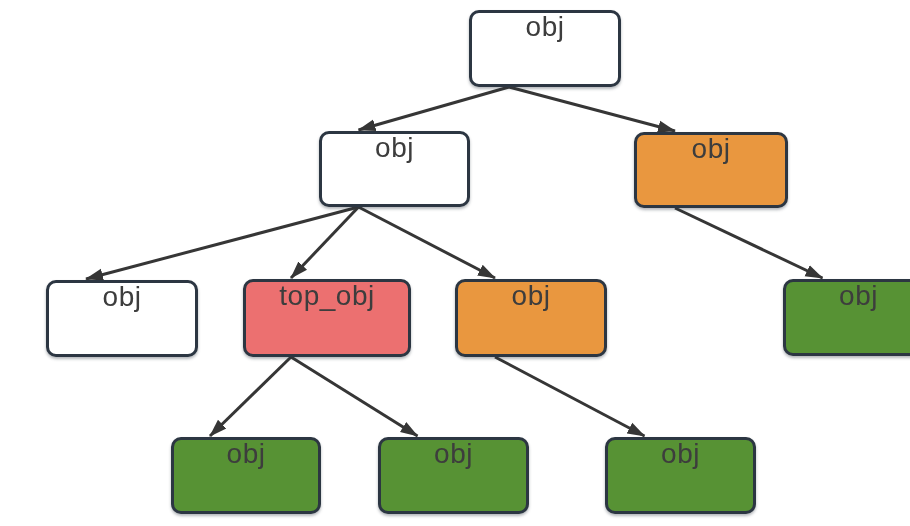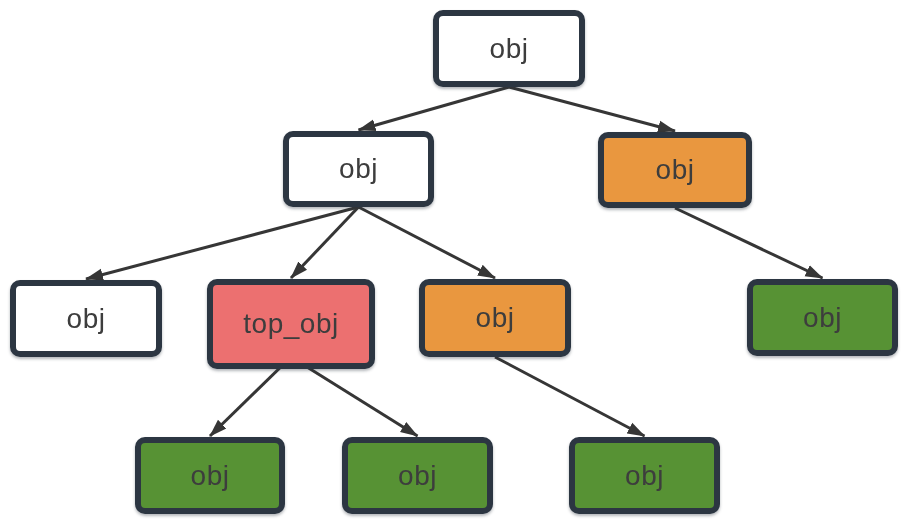--- a/index.html
+++ b/index.html
@@ -19,26 +19,27 @@
     position: absolute;
     left: 0;
     top: 0;
     width: 910px;
     height: 526px;
     pointer-events: none;
   }
   .node {
     position: absolute;
     box-sizing: border-box;
-    border: 6px solid #14532d;
+    border: 3px solid #14532d;
     border-radius: 10px;
     display: flex;
-    align-items: center;
+    align-items: flex-start;
     justify-content: center;
     box-shadow: 0 2px 3px rgba(40, 50, 60, 0.35);
+    margin-left: 36px;
   }
   .node-label {
     font-size: 28px;
     line-height: 1;
     color: #3d3d3d;
     letter-spacing: 0.5px;
     white-space: nowrap;
   }
   .edge-line {
     stroke-width: 3px;
@@ -71,21 +72,21 @@
     </div>
     <div class="node" style="left: 283px; top: 131px; width: 151px; height: 76px; background: rgb(255, 255, 255); border-color: rgb(44, 54, 66);">
       <span class="node-label" style="color: rgb(61, 61, 61);">obj</span>
     </div>
     <div class="node" style="left: 598px; top: 132px; width: 154px; height: 76px; background: rgb(233, 151, 63); border-color: rgb(44, 54, 66);">
       <span class="node-label" style="color: rgb(61, 61, 61);">obj</span>
     </div>
     <div class="node" style="left: 10px; top: 280px; width: 152px; height: 77px; background: rgb(255, 255, 255); border-color: rgb(44, 54, 66);">
       <span class="node-label" style="color: rgb(61, 61, 61);">obj</span>
     </div>
-    <div class="node" style="left: 207px; top: 279px; width: 168px; height: 90px; background: rgb(236, 112, 112); border-color: rgb(44, 54, 66);">
+    <div class="node" style="left: 207px; top: 279px; width: 168px; height: 78px; background: rgb(236, 112, 112); border-color: rgb(44, 54, 66);">
       <span class="node-label" style="color: rgb(61, 61, 61);">top_obj</span>
     </div>
     <div class="node" style="left: 419px; top: 279px; width: 152px; height: 78px; background: rgb(233, 151, 63); border-color: rgb(44, 54, 66);">
       <span class="node-label" style="color: rgb(61, 61, 61);">obj</span>
     </div>
     <div class="node" style="left: 747px; top: 279px; width: 151px; height: 77px; background: rgb(87, 146, 52); border-color: rgb(44, 54, 66);">
       <span class="node-label" style="color: rgb(61, 61, 61);">obj</span>
     </div>
     <div class="node" style="left: 135px; top: 437px; width: 150px; height: 77px; background: rgb(87, 146, 52); border-color: rgb(44, 54, 66);">
       <span class="node-label" style="color: rgb(61, 61, 61);">obj</span>

